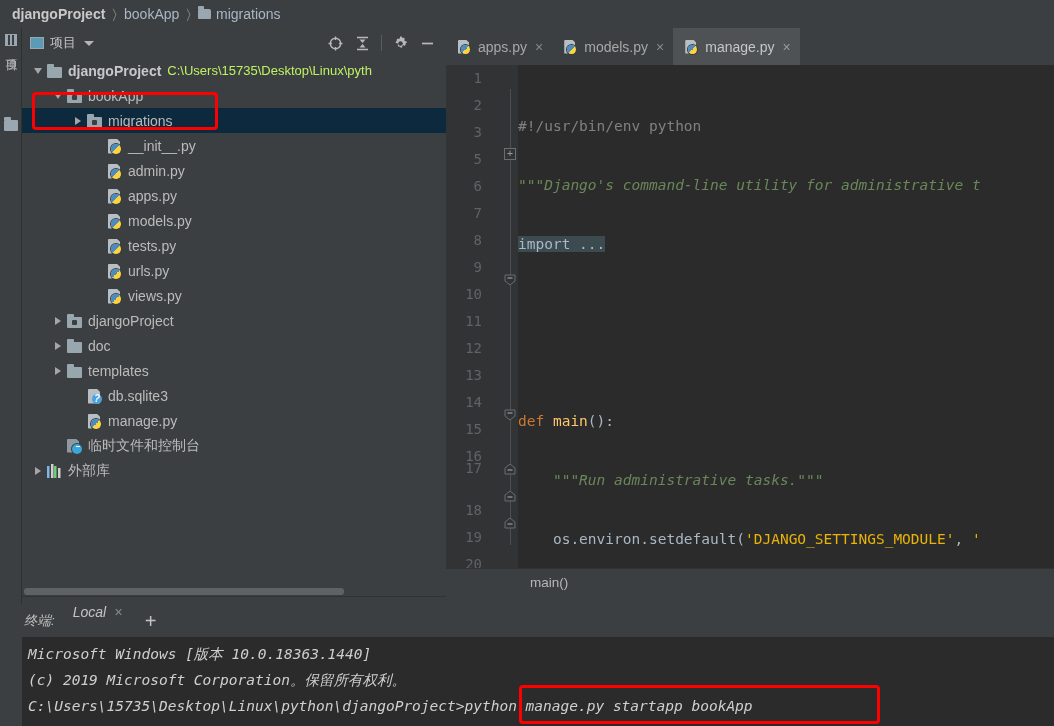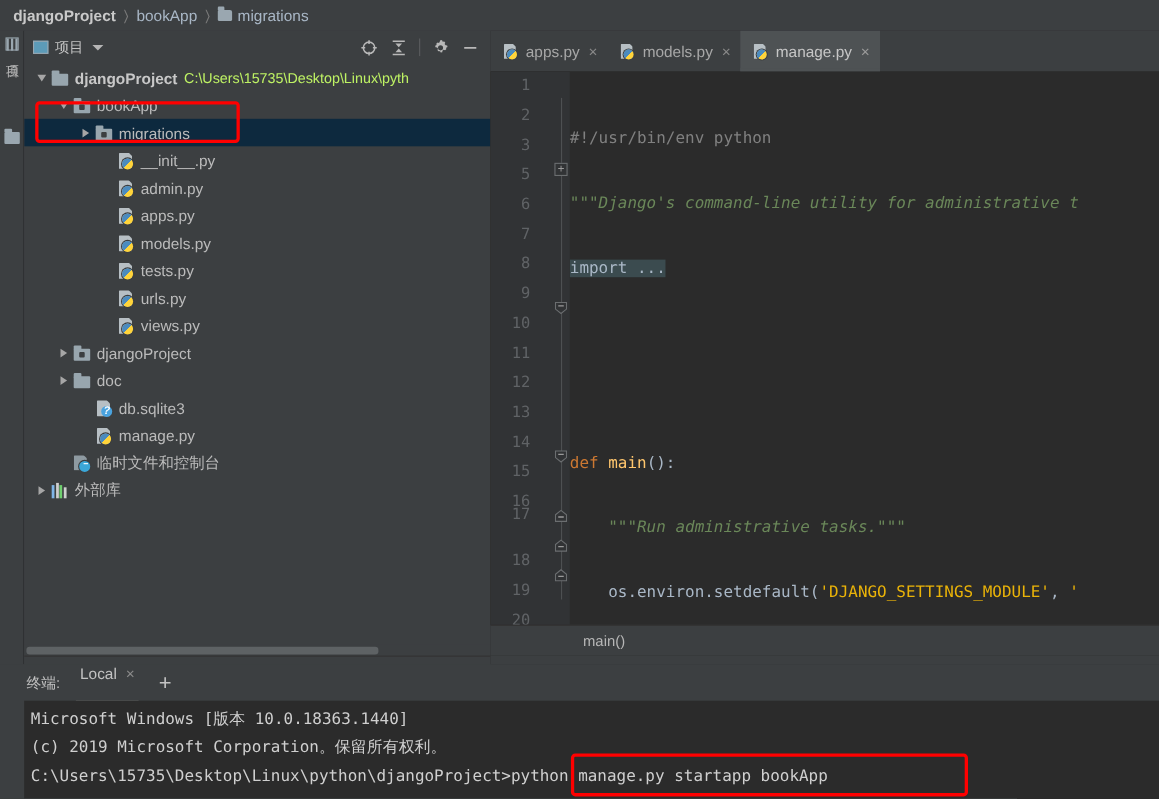--- a/index.html
+++ b/index.html
@@ -215,21 +215,21 @@
 
   .ebreadcrumb{
     position:absolute;left:0;top:540px;width:608px;height:28px;background:#3c3f41;
     display:flex;align-items:center;padding-left:84px;box-sizing:border-box;
     font-size:13.5px;color:#b6b6b6;border-top:1px solid #323232;
   }
   .ed-bottom{position:absolute;left:446px;top:596px;width:608px;height:8px;background:#3c3f41;}
 
   
   .terminal{
-    position:absolute;left:0;top:604px;width:1054px;height:122px;background:#3c3f41;
+    position:absolute;left:0;top:604px;width:1054px;height:122px;background:#3c3f41;font-style:italic;
   }
   .term-head{height:33px;display:flex;align-items:center;padding-left:24px;box-sizing:border-box;}
   .term-label{font-size:13.5px;color:#bfbfbf;margin-right:14px;}
   .term-tab{
     position:relative;font-size:14px;color:#c3c3c3;padding:4px 4px 21px 4px;display:flex;align-items:center;cursor:pointer;
   }
   .term-tab.active:after{content:"";position:absolute;left:0;right:0;bottom:1px;height:3px;background:#8a8a8a;}
   .term-tab .tx{margin-left:8px;color:#8a8a8a;font-size:14px;}
   .term-plus{margin-left:18px;font-size:20px;color:#c3c3c3;line-height:1;cursor:pointer;}
 
@@ -378,20 +378,27 @@
             <i class="dot"></i>
           </span>
           <span class="lbl">djangoProject</span>
         </div>
         <div class="row" style="padding-left: 28px;">
           <span class="arrow">
             <i class="arr-r"></i>
           </span>
           <span class="ficon folder"></span>
           <span class="lbl">doc</span>
+        </div>
+        <div class="row" style="padding-left: 28px;">
+          <span class="arrow">
+            <i class="arr-r"></i>
+          </span>
+          <span class="ficon folder"></span>
+          <span class="lbl">templates</span>
         </div>
         <div class="row" style="padding-left: 48px;">
           <span class="arrow none"></span>
           <span class="ficon sqlite">
             <i class="qm">?</i>
           </span>
           <span class="lbl">db.sqlite3</span>
         </div>
         <div class="row" style="padding-left: 48px;">
           <span class="arrow none"></span>

